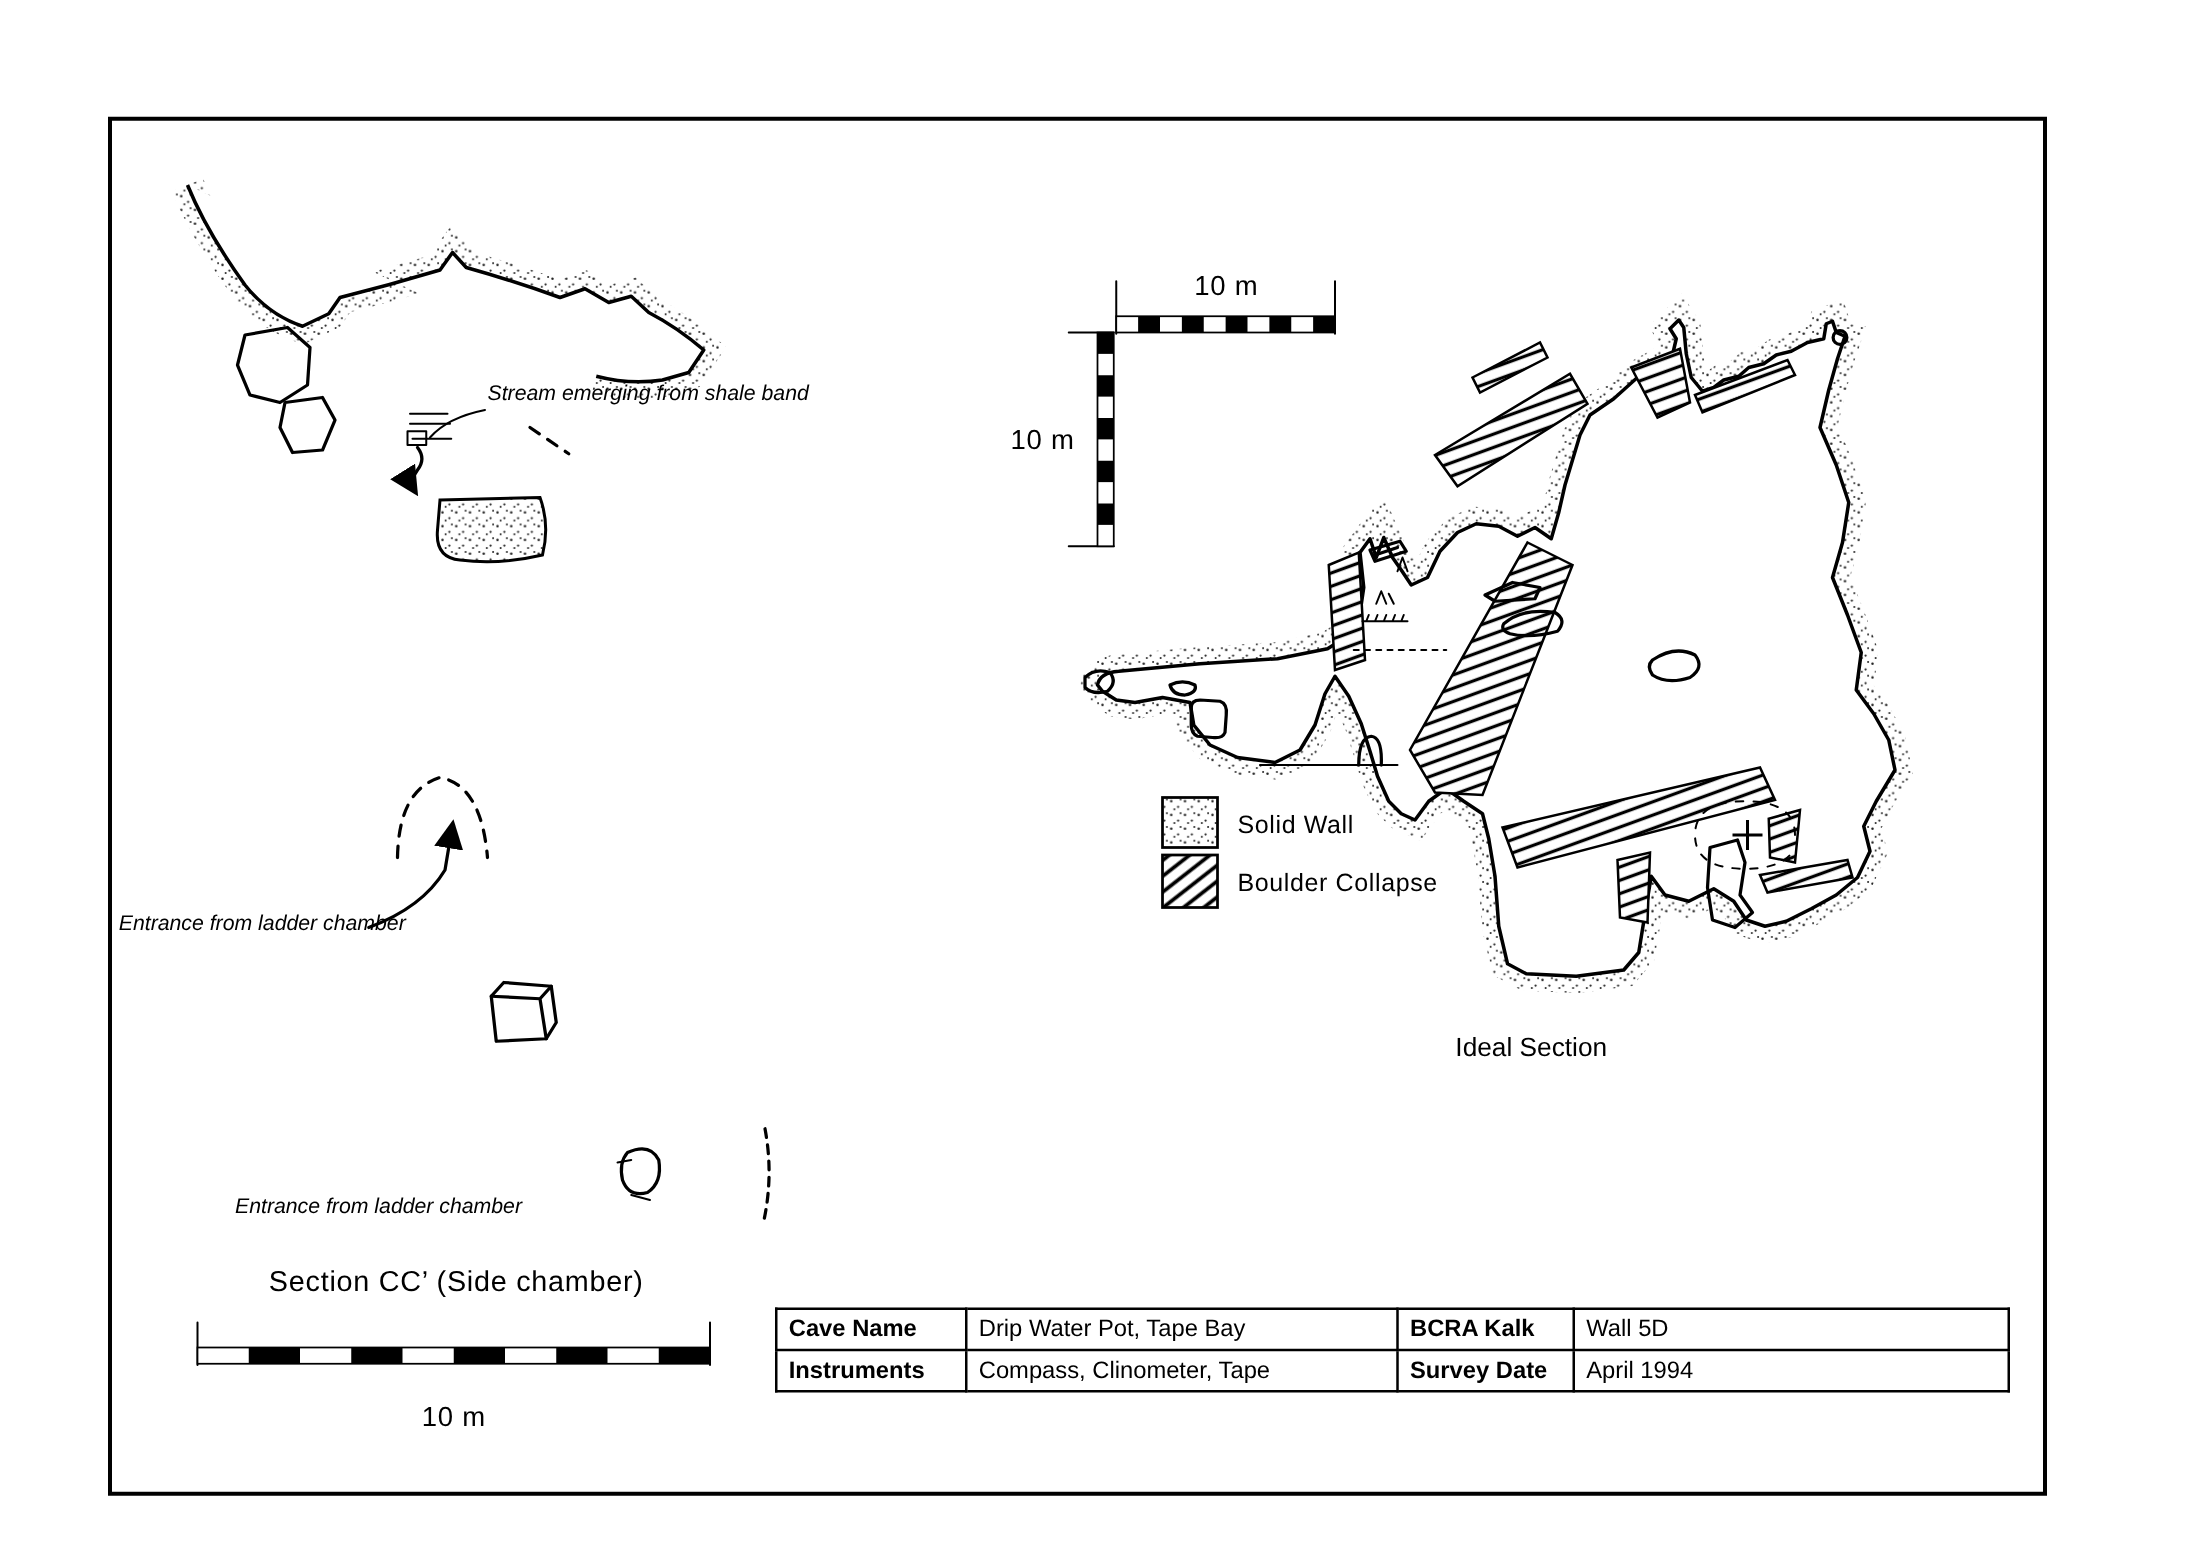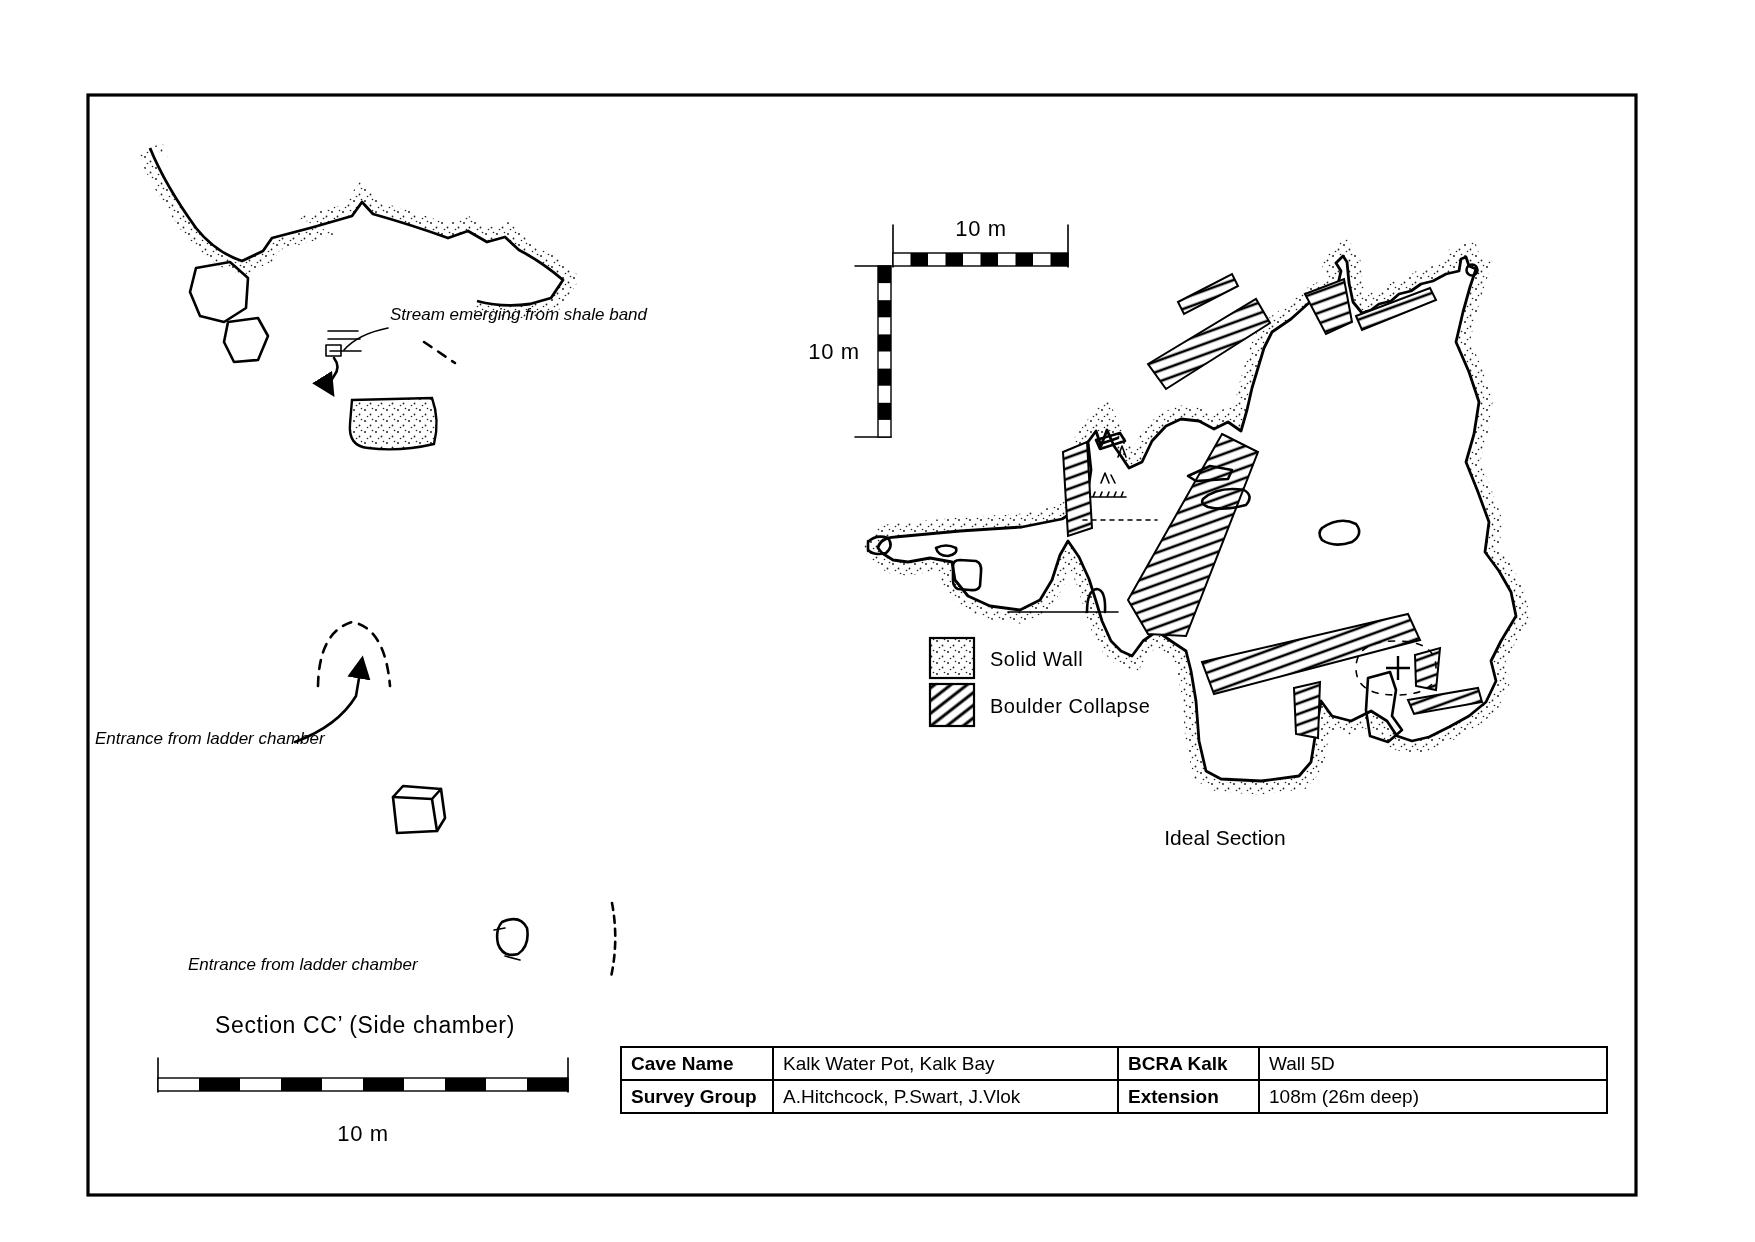--- a/index.html
+++ b/index.html
@@ -225,25 +225,25 @@
 <table id="info-table">
   <colgroup>
         <col class="c1">
         <col class="c2">
         <col class="c3">
         <col class="c4">
       </colgroup>
   <tbody>
     <tr>
       <td class="k">Cave Name</td>
-      <td>Kalk Water Pot, Kalk Bay</td>
+      <td>Drip Water Pot, Tape Bay</td>
       <td class="k">BCRA Kalk</td>
       <td>Wall 5D</td>
     </tr>
     <tr>
-      <td class="k">Survey Group</td>
-      <td>A.Hitchcock, P.Swart, J.Vlok</td>
-      <td class="k">Extension</td>
-      <td>108m (26m deep)</td>
+      <td class="k">Instruments</td>
+      <td>Compass, Clinometer, Tape</td>
+      <td class="k">Survey Date</td>
+      <td>April 1994</td>
     </tr>
   </tbody>
 </table>
 </div>
 
 </body></html>

